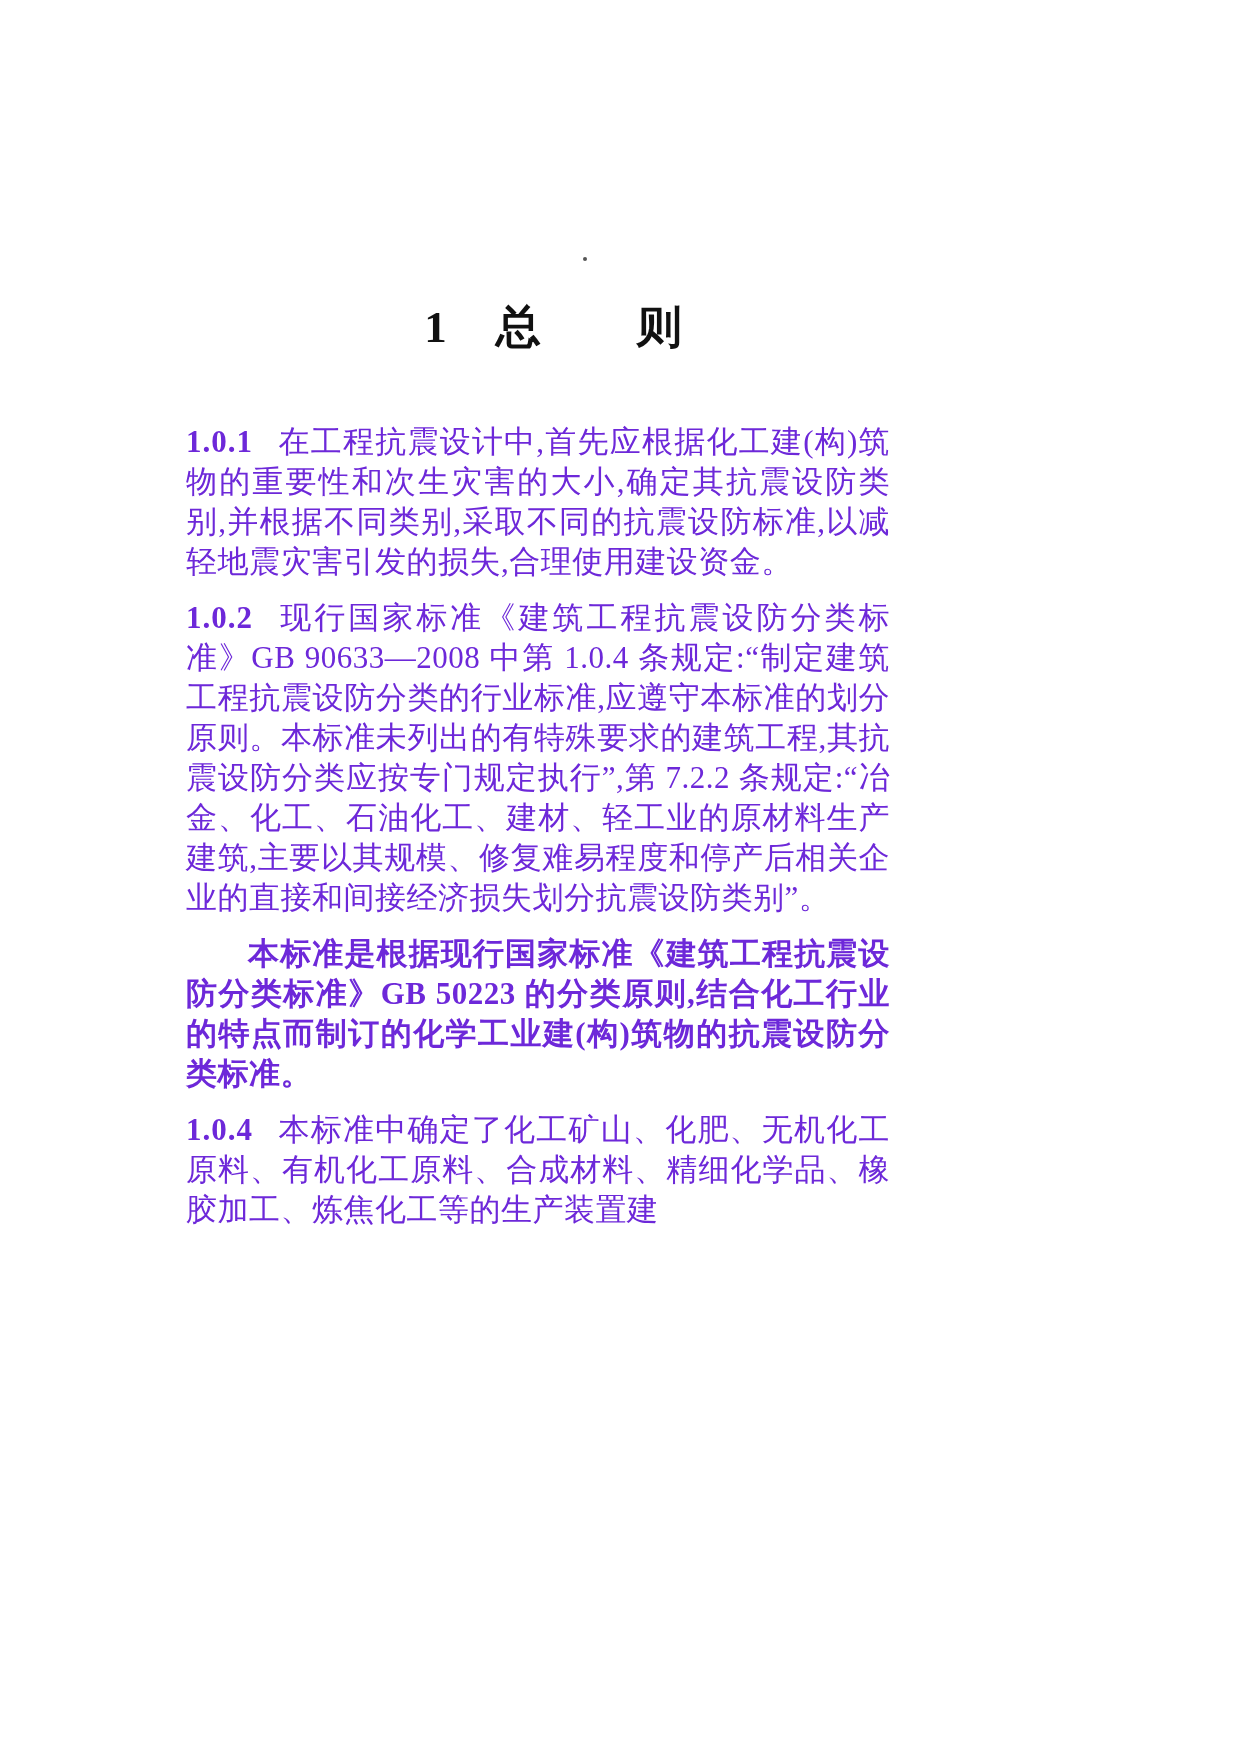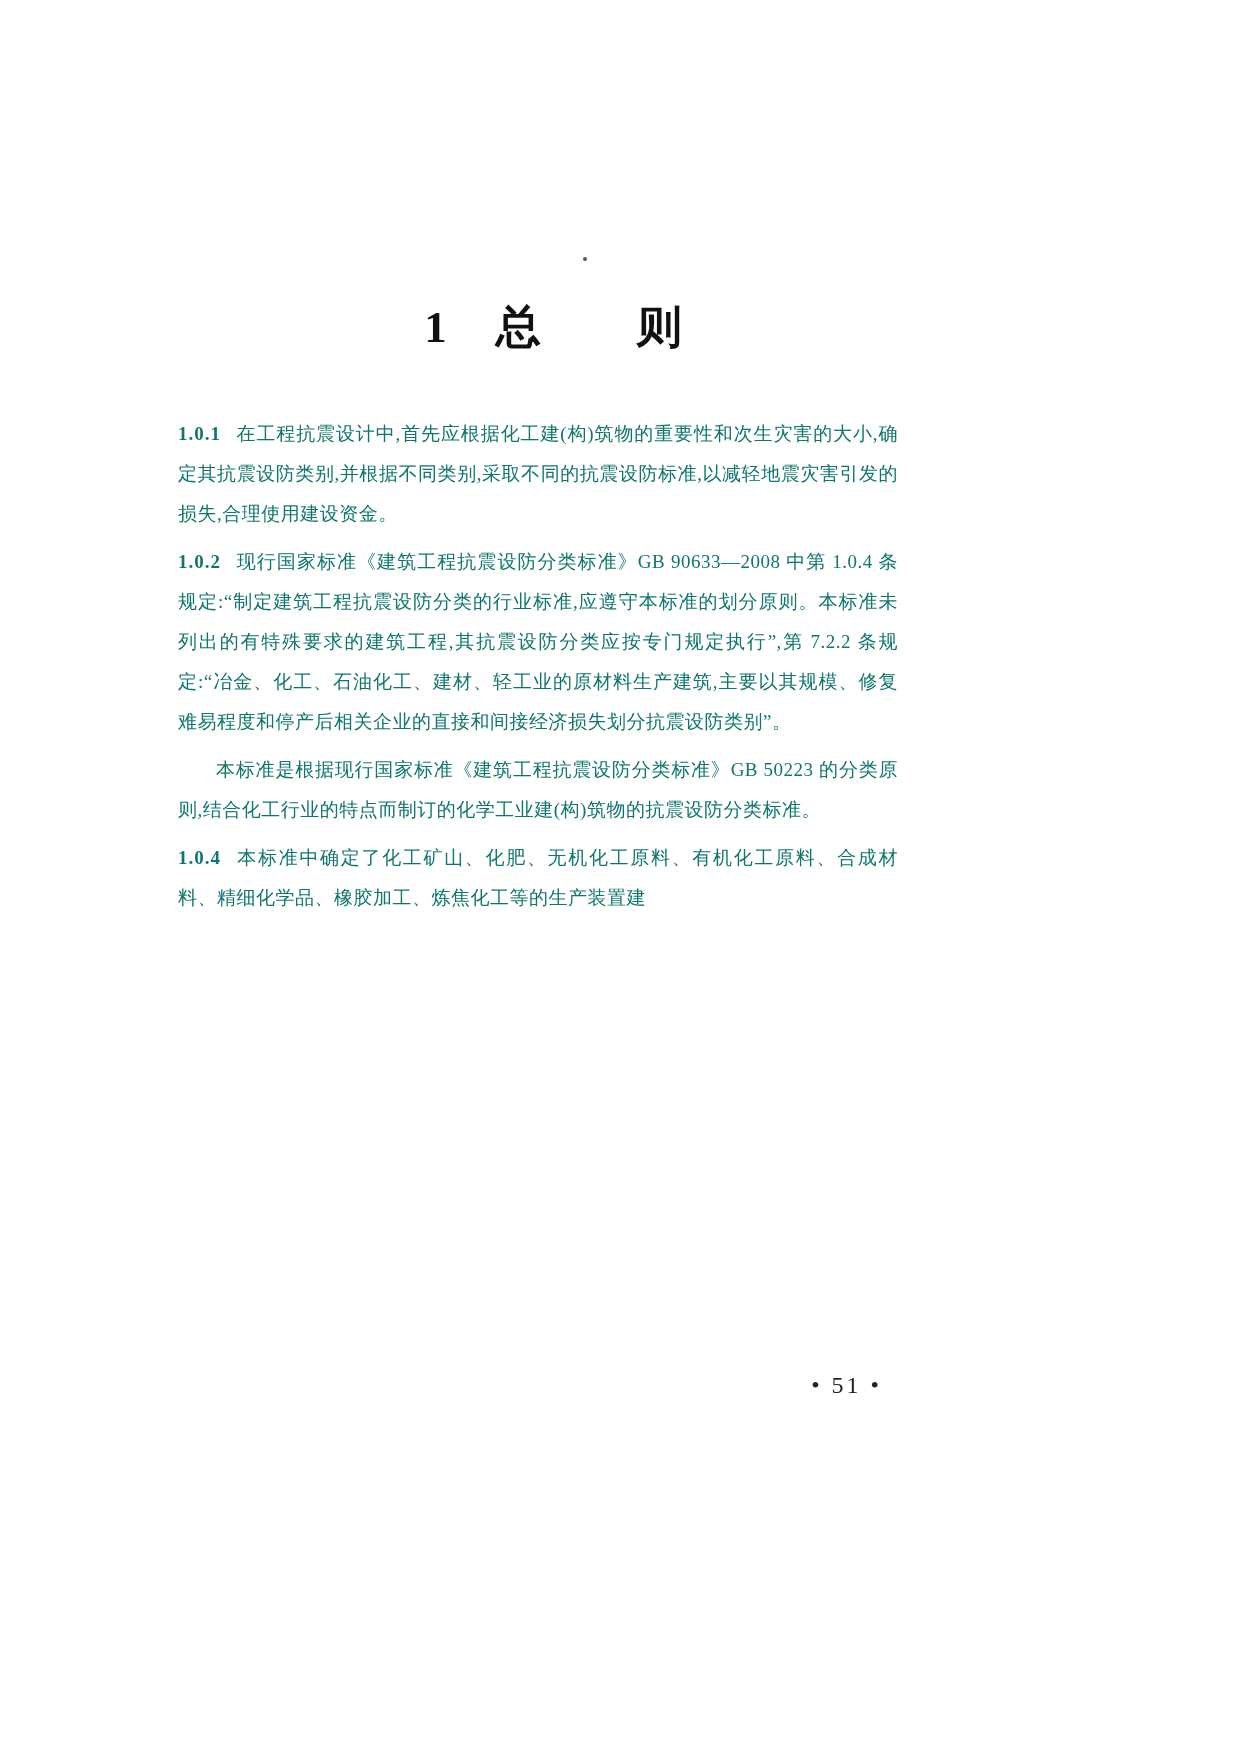--- a/index.html
+++ b/index.html
@@ -42,30 +42,31 @@
     color: #111;
     white-space: pre;
   }
   .doc-body {
     position: absolute;
     top: 406px;
     left: 170px;
     width: 736px;
   }
   .para {
-    margin: 8px;
-    font-size: 19px;
+    margin: 16px;
+    font-size: 31px;
     line-height: 40px;
     text-align: justify;
     text-justify: inter-ideograph;
     letter-spacing: 0.5px;
-    color: #0f766e;
+    color: #6d28d9;
   }
   .para.indent {
     text-indent: 2em;
+    font-weight: bold;
   }
   .clause-label {
     font-weight: 700;
     margin-right: 0.8em;
     letter-spacing: 1px;
   }
   .page-number {
     position: absolute;
     top: 1372px;
     left: 170px;
@@ -84,14 +85,13 @@
 
   <h1 class="chapter-title">1　总　　则</h1>
 
   <div class="doc-body" id="doc-body">
       <p class="para"><span class="clause-label">1.0.1</span><span>在工程抗震设计中,首先应根据化工建(构)筑物的重要性和次生灾害的大小,确定其抗震设防类别,并根据不同类别,采取不同的抗震设防标准,以减轻地震灾害引发的损失,合理使用建设资金。</span></p>
       <p class="para"><span class="clause-label">1.0.2</span><span>现行国家标准《建筑工程抗震设防分类标准》GB 90633—2008 中第 1.0.4 条规定:“制定建筑工程抗震设防分类的行业标准,应遵守本标准的划分原则。本标准未列出的有特殊要求的建筑工程,其抗震设防分类应按专门规定执行”,第 7.2.2 条规定:“冶金、化工、石油化工、建材、轻工业的原材料生产建筑,主要以其规模、修复难易程度和停产后相关企业的直接和间接经济损失划分抗震设防类别”。</span></p>
       <p class="para indent"><span>本标准是根据现行国家标准《建筑工程抗震设防分类标准》GB 50223 的分类原则,结合化工行业的特点而制订的化学工业建(构)筑物的抗震设防分类标准。</span></p>
       <p class="para"><span class="clause-label">1.0.4</span><span>本标准中确定了化工矿山、化肥、无机化工原料、有机化工原料、合成材料、精细化学品、橡胶加工、炼焦化工等的生产装置建</span></p>
     </div>
 
-  <div class="page-number">• 51 •</div>
 </div>
 
 </body></html>

